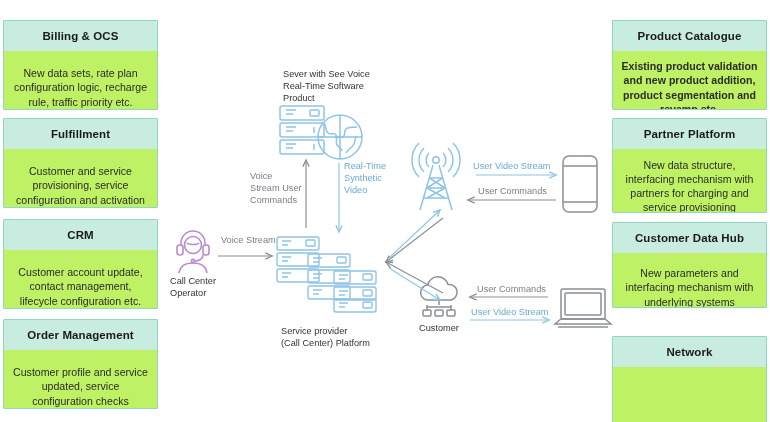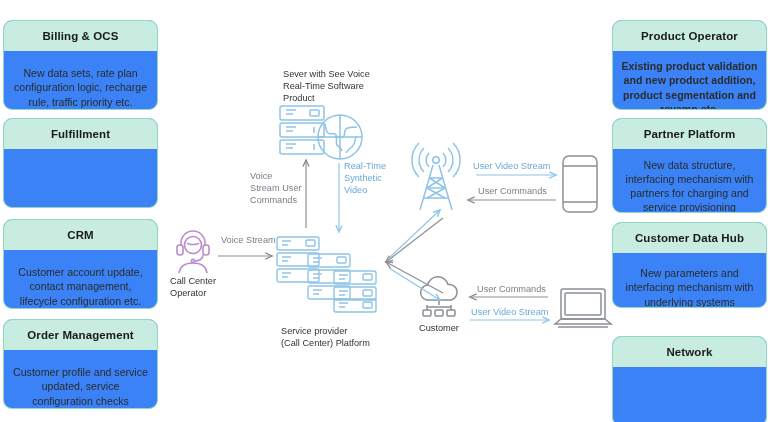--- a/index.html
+++ b/index.html
@@ -10,22 +10,22 @@
     overflow:hidden;
     position:relative;
   }
   .stage{position:absolute;left:0;top:0;width:770px;height:422px;}
 
   
   .card{
     position:absolute;
     box-sizing:border-box;
     border:1px solid #8fd9c4;
-    border-radius:9px;
-    background:#3b82f6;
+    border-radius:1px;
+    background:#bef264;
     overflow:hidden;
   }
   .card-head{
     background:#c9ece1;
     color:#1a1a1a;
     font-weight:bold;
     font-size:11.5px;
     text-align:center;
     display:flex;align-items:center;justify-content:center;
     height:30px;
@@ -62,34 +62,35 @@
 
 <div class="stage">
 
   <div class="card" style="left:3px;top:20px;width:155px;height:90px;">
     <div class="card-head">Billing &amp; OCS</div>
     <div class="card-body" style="height:59px;">New data sets, rate plan configuration logic, recharge rule, traffic priority etc.</div>
   </div>
 
   <div class="card" style="left:3px;top:118px;width:155px;height:90px;">
     <div class="card-head">Fulfillment</div>
+    <div class="card-body" style="height:59px;">Customer and service provisioning, service configuration and activation</div>
   </div>
 
   <div class="card" style="left:3px;top:219px;width:155px;height:90px;">
     <div class="card-head">CRM</div>
     <div class="card-body" style="height:59px;">Customer account update, contact management, lifecycle configuration etc.</div>
   </div>
 
   <div class="card" style="left:3px;top:319px;width:155px;height:90px;">
     <div class="card-head">Order Management</div>
     <div class="card-body" style="height:59px;">Customer profile and service updated, service configuration checks</div>
   </div>
 
   <div class="card" style="left:612px;top:20px;width:155px;height:90px;">
-    <div class="card-head">Product Operator</div>
+    <div class="card-head">Product Catalogue</div>
     <div class="card-body" style="height:59px;font-weight:bold;">Existing product validation and new product addition, product segmentation and revamp etc.</div>
   </div>
 
   <div class="card tall" style="left:612px;top:118px;width:155px;height:95px;">
     <div class="card-head">Partner Platform</div>
     <div class="card-body" style="height:64px;">New data structure, interfacing mechanism with partners for charging and service provisioning</div>
   </div>
 
   <div class="card" style="left:612px;top:222px;width:155px;height:86px;">
     <div class="card-head">Customer Data Hub</div>

